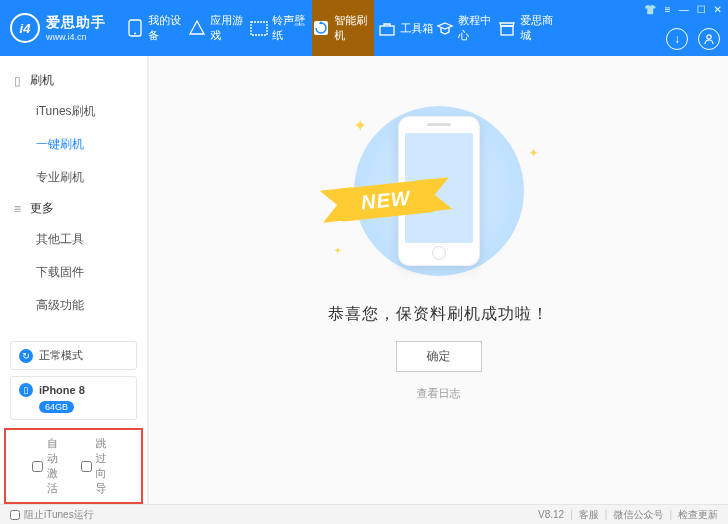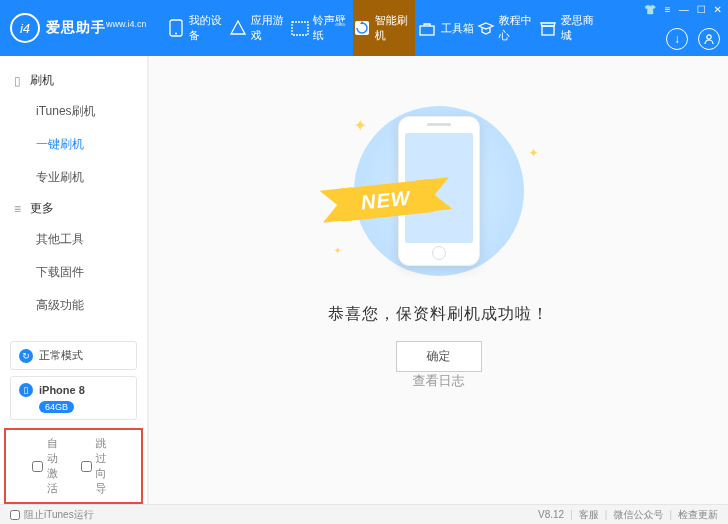--- a/index.html
+++ b/index.html
@@ -1,20 +1,20 @@
 <!DOCTYPE html>
 <html><head>
 <meta charset="utf-8">
 <style>
 *{box-sizing:border-box;margin:0;padding:0}
 body{font-family:"Microsoft YaHei","PingFang SC",sans-serif;font-size:12px;color:#333;width:728px;height:524px;overflow:hidden;background:#fff}
 .header{height:56px;background:#1e88ff;display:flex;align-items:center;position:relative}
 .logo{display:flex;align-items:center;padding:0 10px;color:#fff}
-.logo-circ{width:30px;height:30px;border:2px solid #fff;border-radius:50%;display:flex;align-items:center;justify-content:center;font-weight:normal;font-size:13px;margin-right:6px;font-style:italic}
-.logo-txt{display:flex;flex-direction:row}
+.logo-circ{width:30px;height:30px;border:2px solid #fff;border-radius:50%;display:flex;align-items:center;justify-content:center;font-weight:bold;font-size:13px;margin-right:6px;font-style:italic}
+.logo-txt{display:flex;flex-direction:column}
 .logo-title{font-size:14px;font-weight:bold;letter-spacing:1px}
 .logo-sub{font-size:9px;opacity:.9}
 .navtabs{display:flex;height:100%;margin-left:10px}
 .navtab{width:62px;display:flex;flex-direction:row;align-items:center;justify-content:center;color:#fff;font-size:11px;cursor:pointer;gap:4px}
 .navtab.active{background:#a16207}
 .navtab .ico{width:20px;height:18px;display:flex;align-items:center;justify-content:center}
 .winctrls{position:absolute;right:6px;top:4px;display:flex;gap:8px;align-items:center}
 .winctrls span{color:#fff;font-size:10px;cursor:pointer;opacity:.95}
 .hdr-right{position:absolute;right:8px;bottom:6px;display:flex;gap:10px}
 .circ-btn{width:22px;height:22px;border:1.5px solid #fff;border-radius:50%;display:flex;align-items:center;justify-content:center;color:#fff;cursor:pointer;font-size:12px}
@@ -41,21 +41,21 @@
 .phone::before{content:"";position:absolute;top:6px;left:50%;transform:translateX(-50%);width:24px;height:3px;background:#ddd;border-radius:2px}
 .phone::after{content:"";position:absolute;bottom:5px;left:50%;transform:translateX(-50%);width:12px;height:12px;border:1px solid #ddd;border-radius:50%}
 .phone-screen{position:absolute;top:16px;left:6px;right:6px;bottom:22px;background:#cfe8ff;border-radius:2px}
 .ribbon{position:absolute;z-index:3;background:#ffcc33;color:#fff;font-weight:bold;font-size:20px;padding:5px 22px;transform:rotate(-6deg);border-radius:3px;left:5px;top:78px;font-style:italic;letter-spacing:1px}
 .ribbon::before,.ribbon::after{content:"";position:absolute;top:0;border:16px solid #ffcc33;width:0;height:0}
 .ribbon::before{left:-18px;border-left-color:transparent}
 .ribbon::after{right:-18px;border-right-color:transparent}
 .star{position:absolute;color:#ffd75e;z-index:1}
 .msg{margin-top:28px;font-size:16px;color:#333;letter-spacing:1px}
 .okbtn{margin-top:16px;padding:6px 30px;background:#fff;border:1px solid #ccc;font-size:12px;color:#555;cursor:pointer}
-.loglink{font-size:13px;color:#999;cursor:pointer}
+.loglink{margin-top:14px;font-size:11px;color:#999;cursor:pointer}
 .footer{height:20px;background:#f4f4f4;border-top:1px solid #e5e5e5;display:flex;align-items:center;padding:0 10px;font-size:10px;color:#888}
 .footer .fl{display:flex;align-items:center;gap:4px;cursor:pointer}
 .footer .fr{margin-left:auto;display:flex;gap:6px;align-items:center}
 .footer .sep{color:#ccc}
 svg{display:block}
 </style>
 </head>
 <body>
 
 <div class="header">

